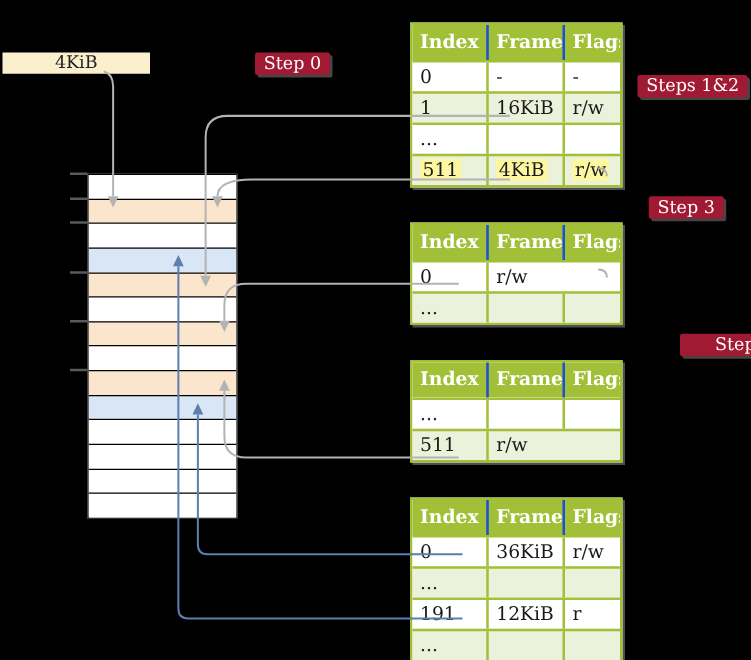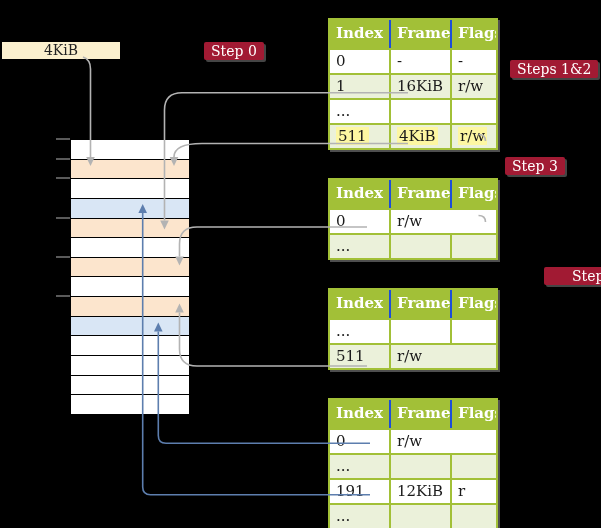--- a/index.html
+++ b/index.html
@@ -33,21 +33,21 @@
   
   .step-label {
     position:absolute; height:18px; line-height:18px; padding:0 7px;
     background:var(--red,#a11a33); color:#fff; font-size:14px;
     text-align:center; border-radius:2px;
     box-shadow:2px 2px 0 rgba(125,125,125,0.55);
     white-space:nowrap;
   }
   .s0 { left:190px; top:42px;margin-left:14px; }
   .s1 { left:510px; top:20px;margin-top:40px; }
-  .s2 { left:505px; top:157px; }
+  .s2 { left:519px; top:157px; }
   .s3 { left:544px; top:267px;padding-left:28px; }
 
   
   .ptable {
     position:absolute; left:308px; width:170px;
     border:2px solid var(--green,#a2c037); background:#fff;
     box-shadow:2px 2px 0 rgba(130,130,130,0.6);
     color:#1a1a1a; font-size:15px;margin-left:20px;
   }
   .t1 { top:18px; } .t2 { top:178px; } .t3 { top:288px; } .t4 { top:398px; }
@@ -157,20 +157,21 @@
       </div>
     </div>
   <div class="ptable t4">
       <div class="hrow">
         <div class="hcell c0">Index</div>
         <div class="hcell c1">Frame</div>
         <div class="hcell c2">Flags</div>
       </div>
       <div class="drow">
         <div class="dcell c0">0</div>
+        <div class="dcell c1">36KiB</div>
         <div class="dcell c2">r/w</div>
       </div>
       <div class="drow shade">
         <div class="dcell c0">...</div>
         <div class="dcell c1"></div>
         <div class="dcell c2"></div>
       </div>
       <div class="drow">
         <div class="dcell c0">191</div>
         <div class="dcell c1">12KiB</div>

